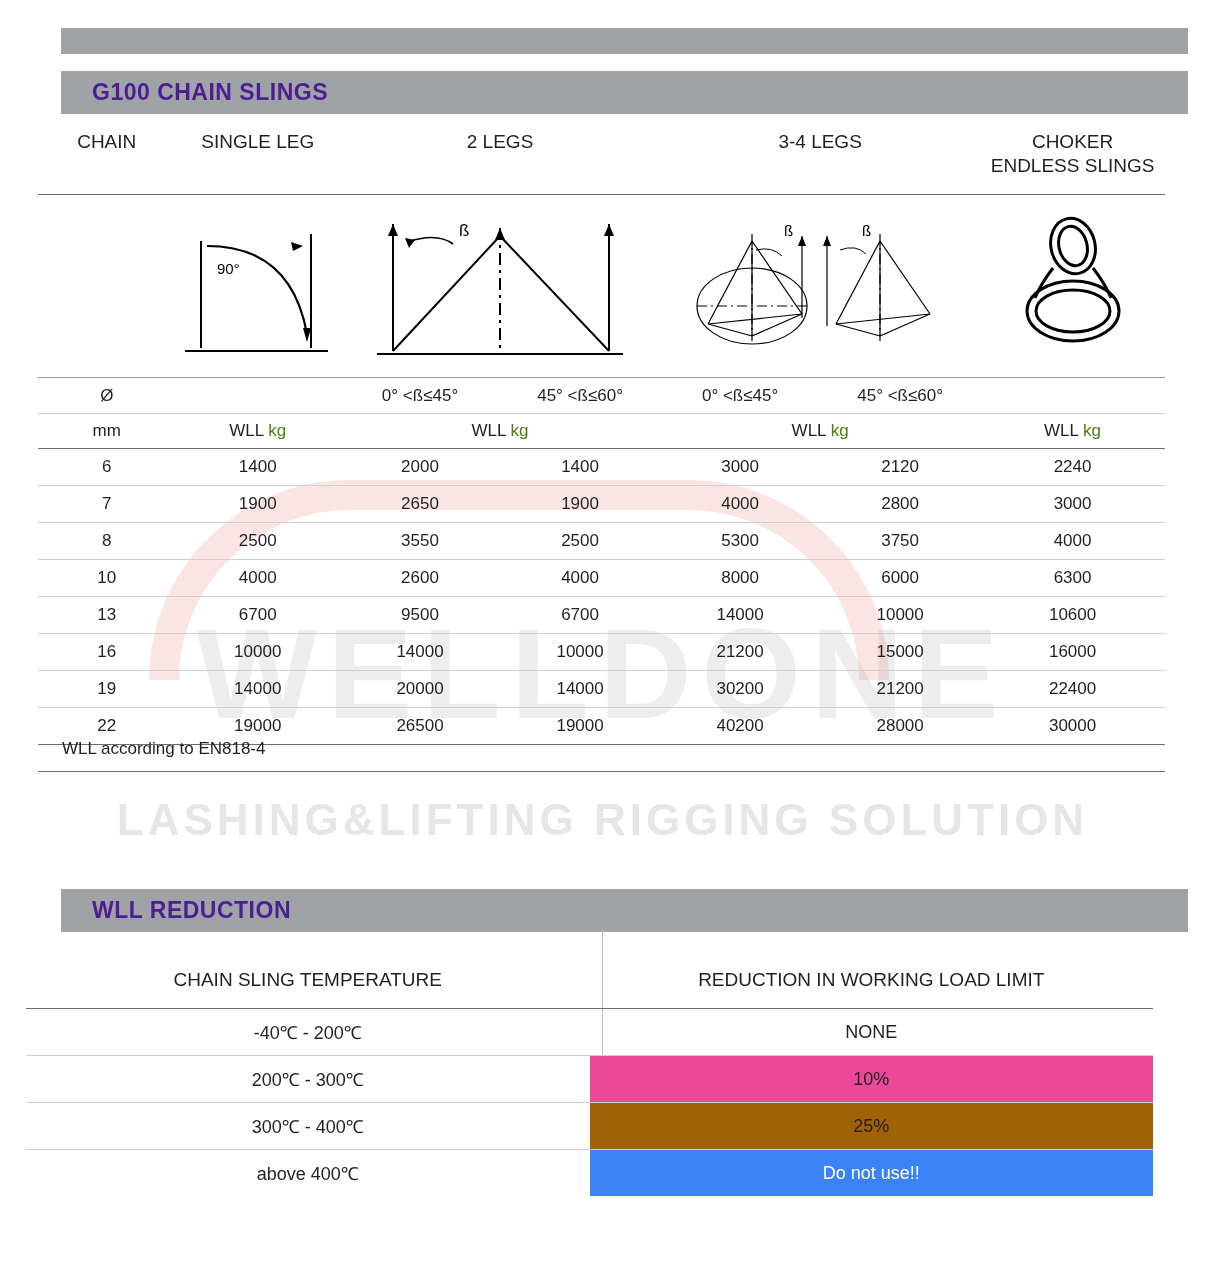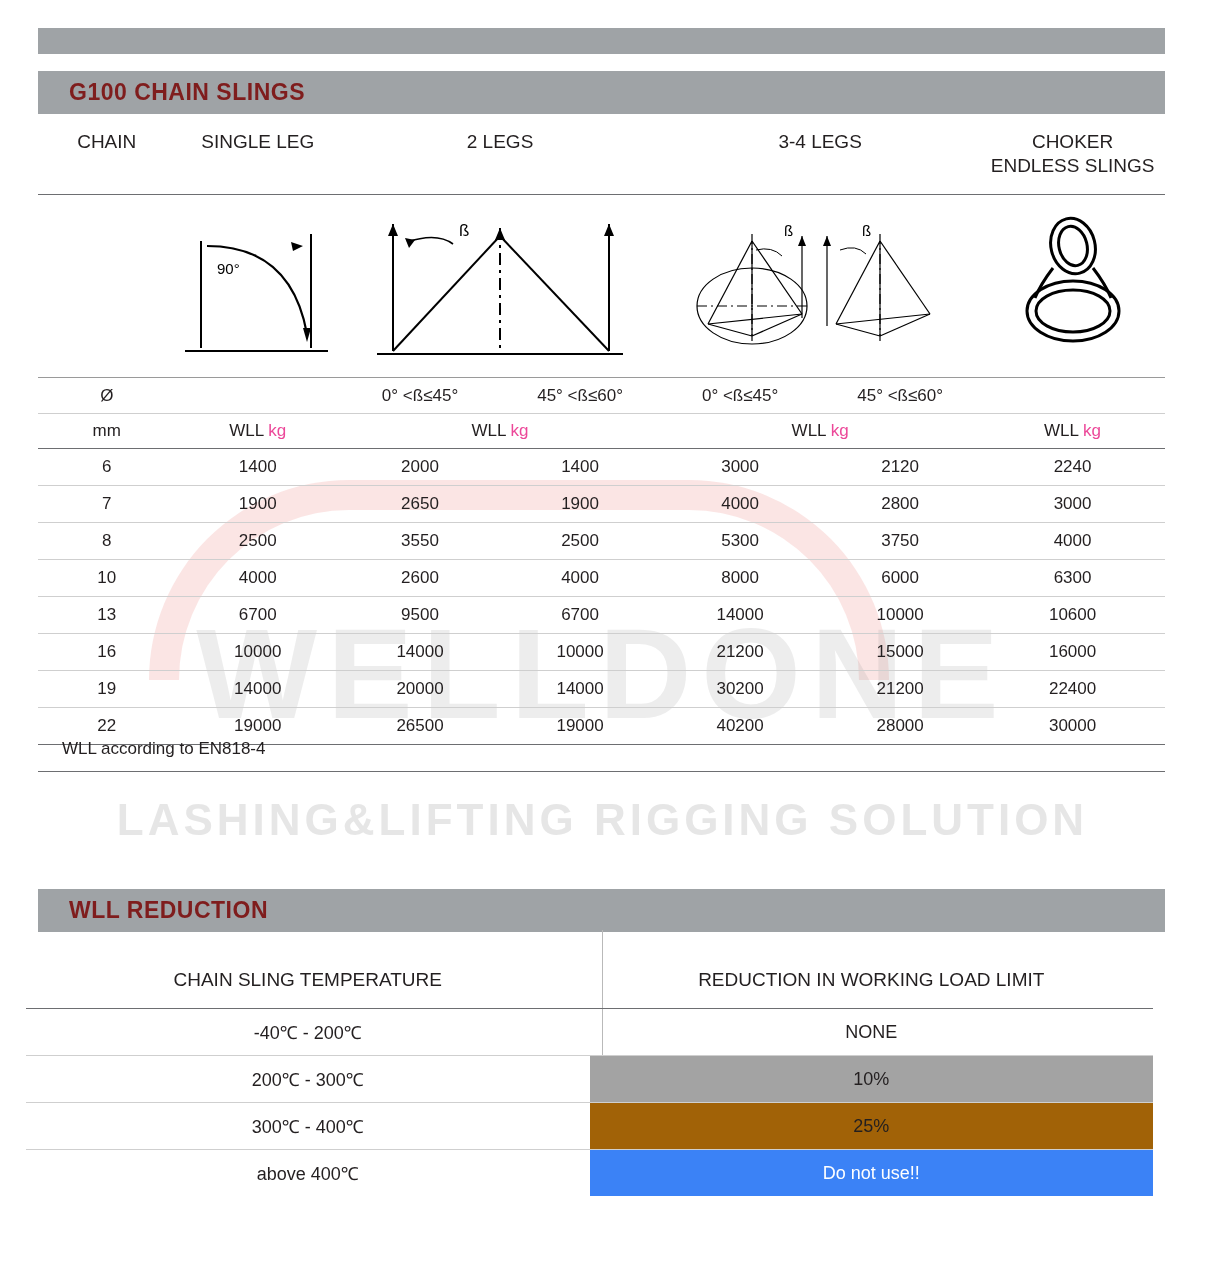--- a/index.html
+++ b/index.html
@@ -59,28 +59,29 @@
     letter-spacing: 4px;
     color: rgba(140, 140, 140, 0.22);
   }
 
   .content { position: relative; z-index: 10; }
 
   
   .title-bar {
     position: absolute;
     background: #9fa3a6;
-    color: #7f1d1d;
+    color: #4c1d95;
     font-size: 23px;
     font-weight: bold;
     letter-spacing: 0.5px;
     display: flex;
     align-items: center;
     padding-left: 31px;
     box-sizing: border-box;
+    margin-left: 23px;
   }
   #bar-top-strip {
     left: 38px; top: 28px; width: 1127px; height: 26px;
     background: #9fa3a6;
   }
   #bar-g100 {
     left: 38px; top: 71px; width: 1127px; height: 43px;
   }
   #bar-wll {
     left: 38px; top: 889px; width: 1127px; height: 43px;
@@ -120,21 +121,21 @@
   .angle-row td {
     font-size: 17px;
     padding: 8px 0 7px 0;
     border-bottom: 1px solid #cfcfcf;
   }
   .unit-row td {
     font-size: 17px;
     padding: 7px 0 7px 0;
     border-bottom: 1px solid #6d6e71;
   }
-  .kg { color: #ec4899; }
+  .kg { color: #4d7c0f; }
   .data-row td {
     padding: 8px 0 8px 0;
     border-bottom: 1px solid #cfcfcf;
     font-size: 17px;
   }
   .data-row:last-child td { border-bottom: 1px solid #6d6e71; }
   .note {
     position: absolute;
     left: 62px;
     top: 739px;
@@ -166,21 +167,21 @@
     border-bottom: 1.5px solid #6d6e71;
   }
   .red-row td {
     padding: 11px 0 11px 0;
     border-bottom: 1px solid #cfcfcf;
     height: 20px;
   }
   .red-row:last-child td { border-bottom: none; }
   .red-col-left { width: 50%; }
   .red-col-right { width: 50%; }
-  .fill-yellow { background: #a3a3a3; }
+  .fill-yellow { background: #ec4899; }
   .fill-orange { background: #a16207; }
   .fill-red { background: #3b82f6; color: #ffffff; }
   .red-divider {
     position: absolute;
     left: 602px;
     top: 930px;
     width: 0;
     height: 240px;
     border-left: 1px solid #b9b9b9;
   }

